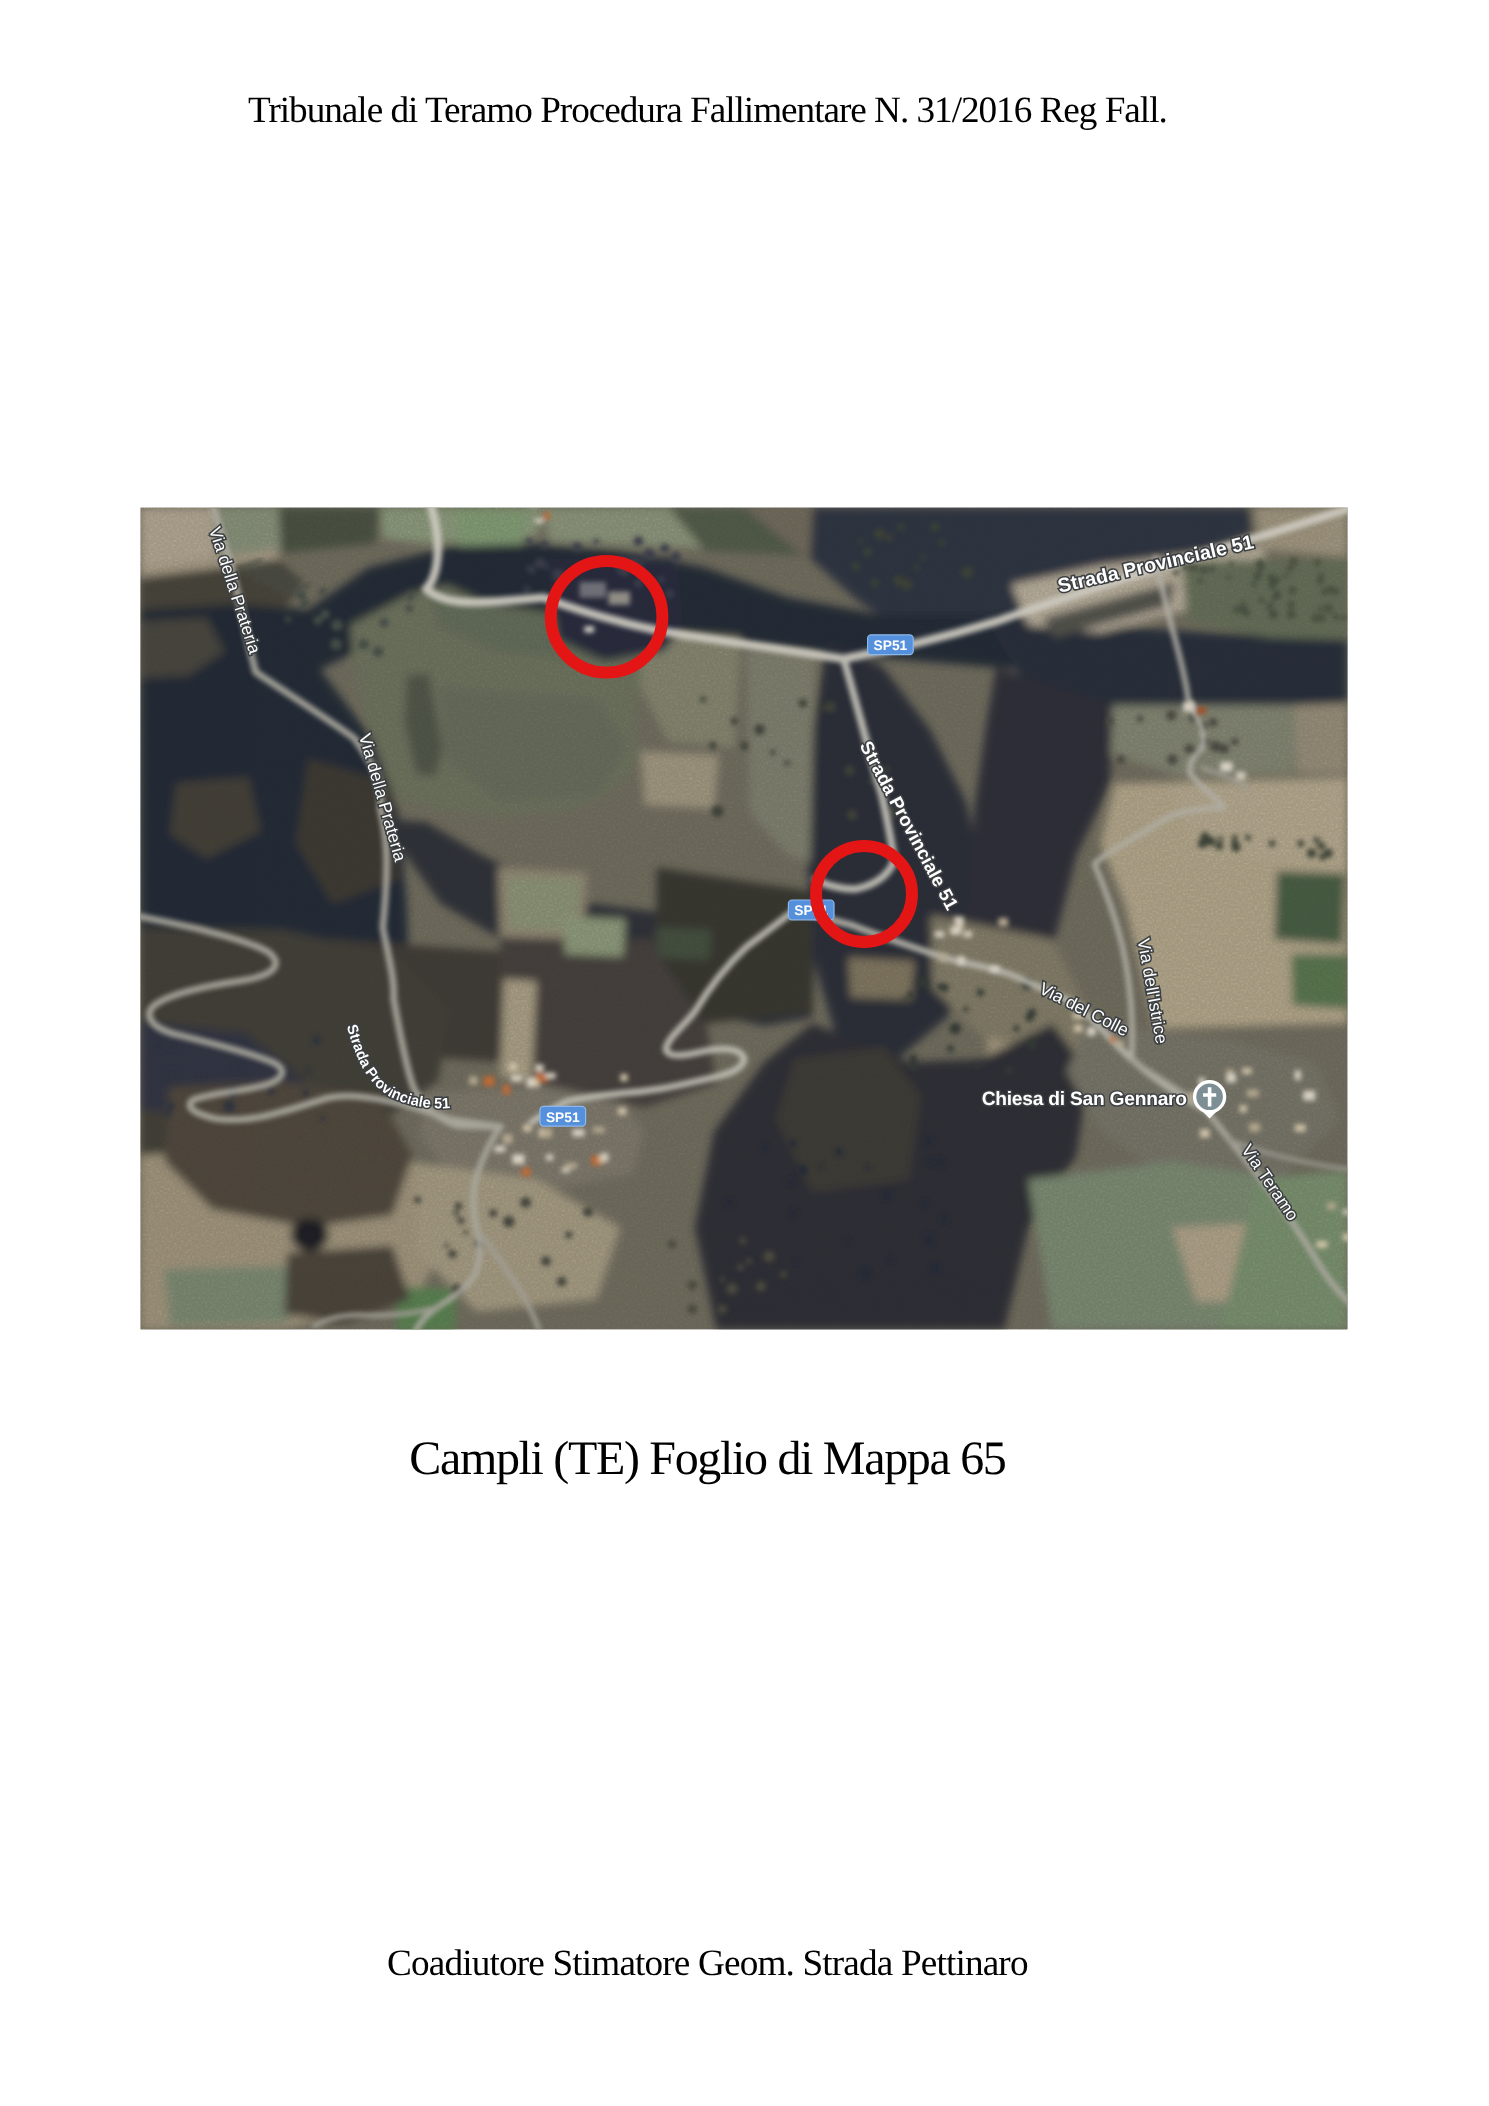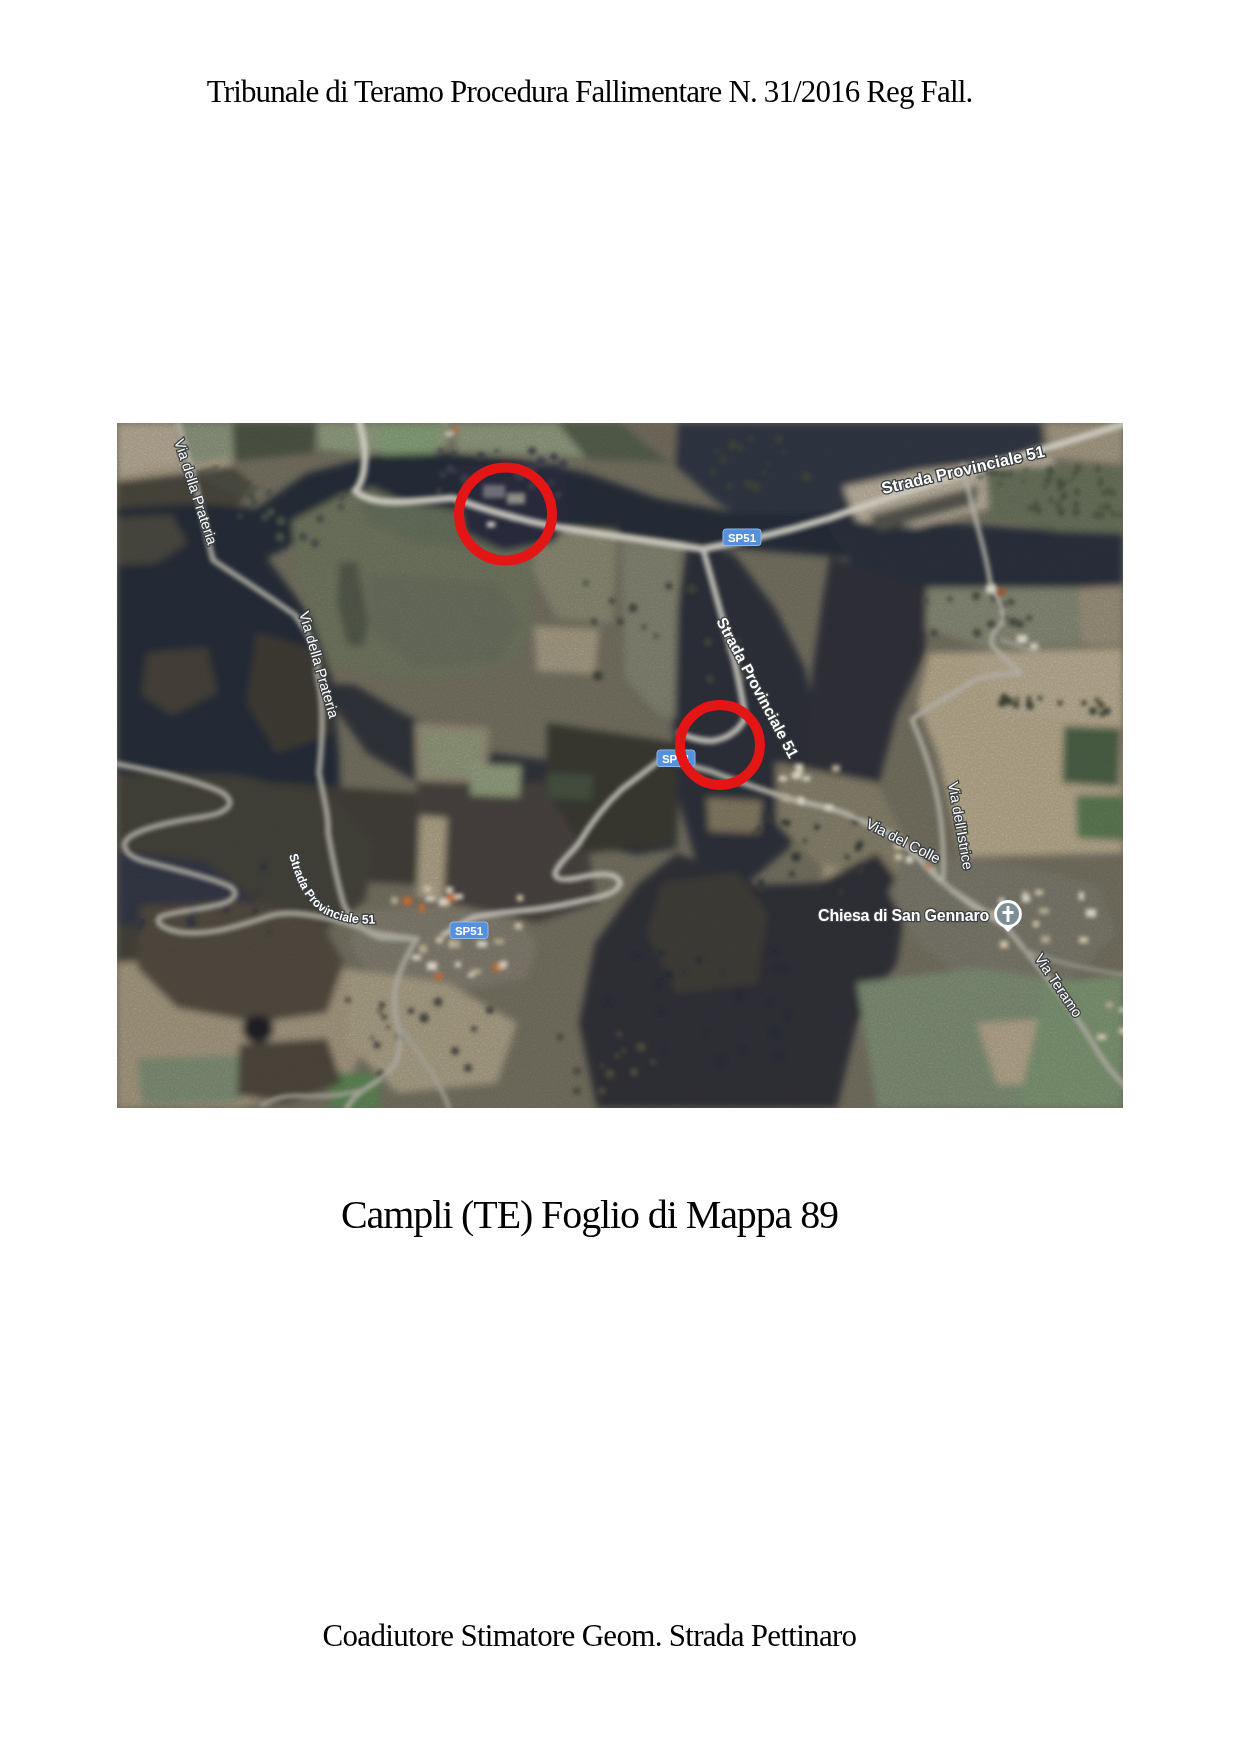--- a/index.html
+++ b/index.html
@@ -568,15 +568,15 @@
   </g>
   <g id="circles">
 
 <circle cx="388.5" cy="91" r="46.5" fill="none" stroke="#e41515" stroke-width="10"></circle>
 
 <circle cx="603" cy="322" r="40" fill="none" stroke="#e41515" stroke-width="10"></circle>
   </g>
 </svg>
 </div>
 
-<div class="hdr" style="top:1191px;font-size:40px;letter-spacing:-1.1px;">Campli (TE) Foglio di Mappa 89</div>
+<div class="hdr" style="top:1191px;font-size:40px;letter-spacing:-1.1px;">Campli (TE) Foglio di Mappa 65</div>
 
 <div class="hdr" style="top:1618px;font-size:31px;letter-spacing:-0.7px;">Coadiutore Stimatore Geom. Strada Pettinaro</div>
 
 </body></html>

